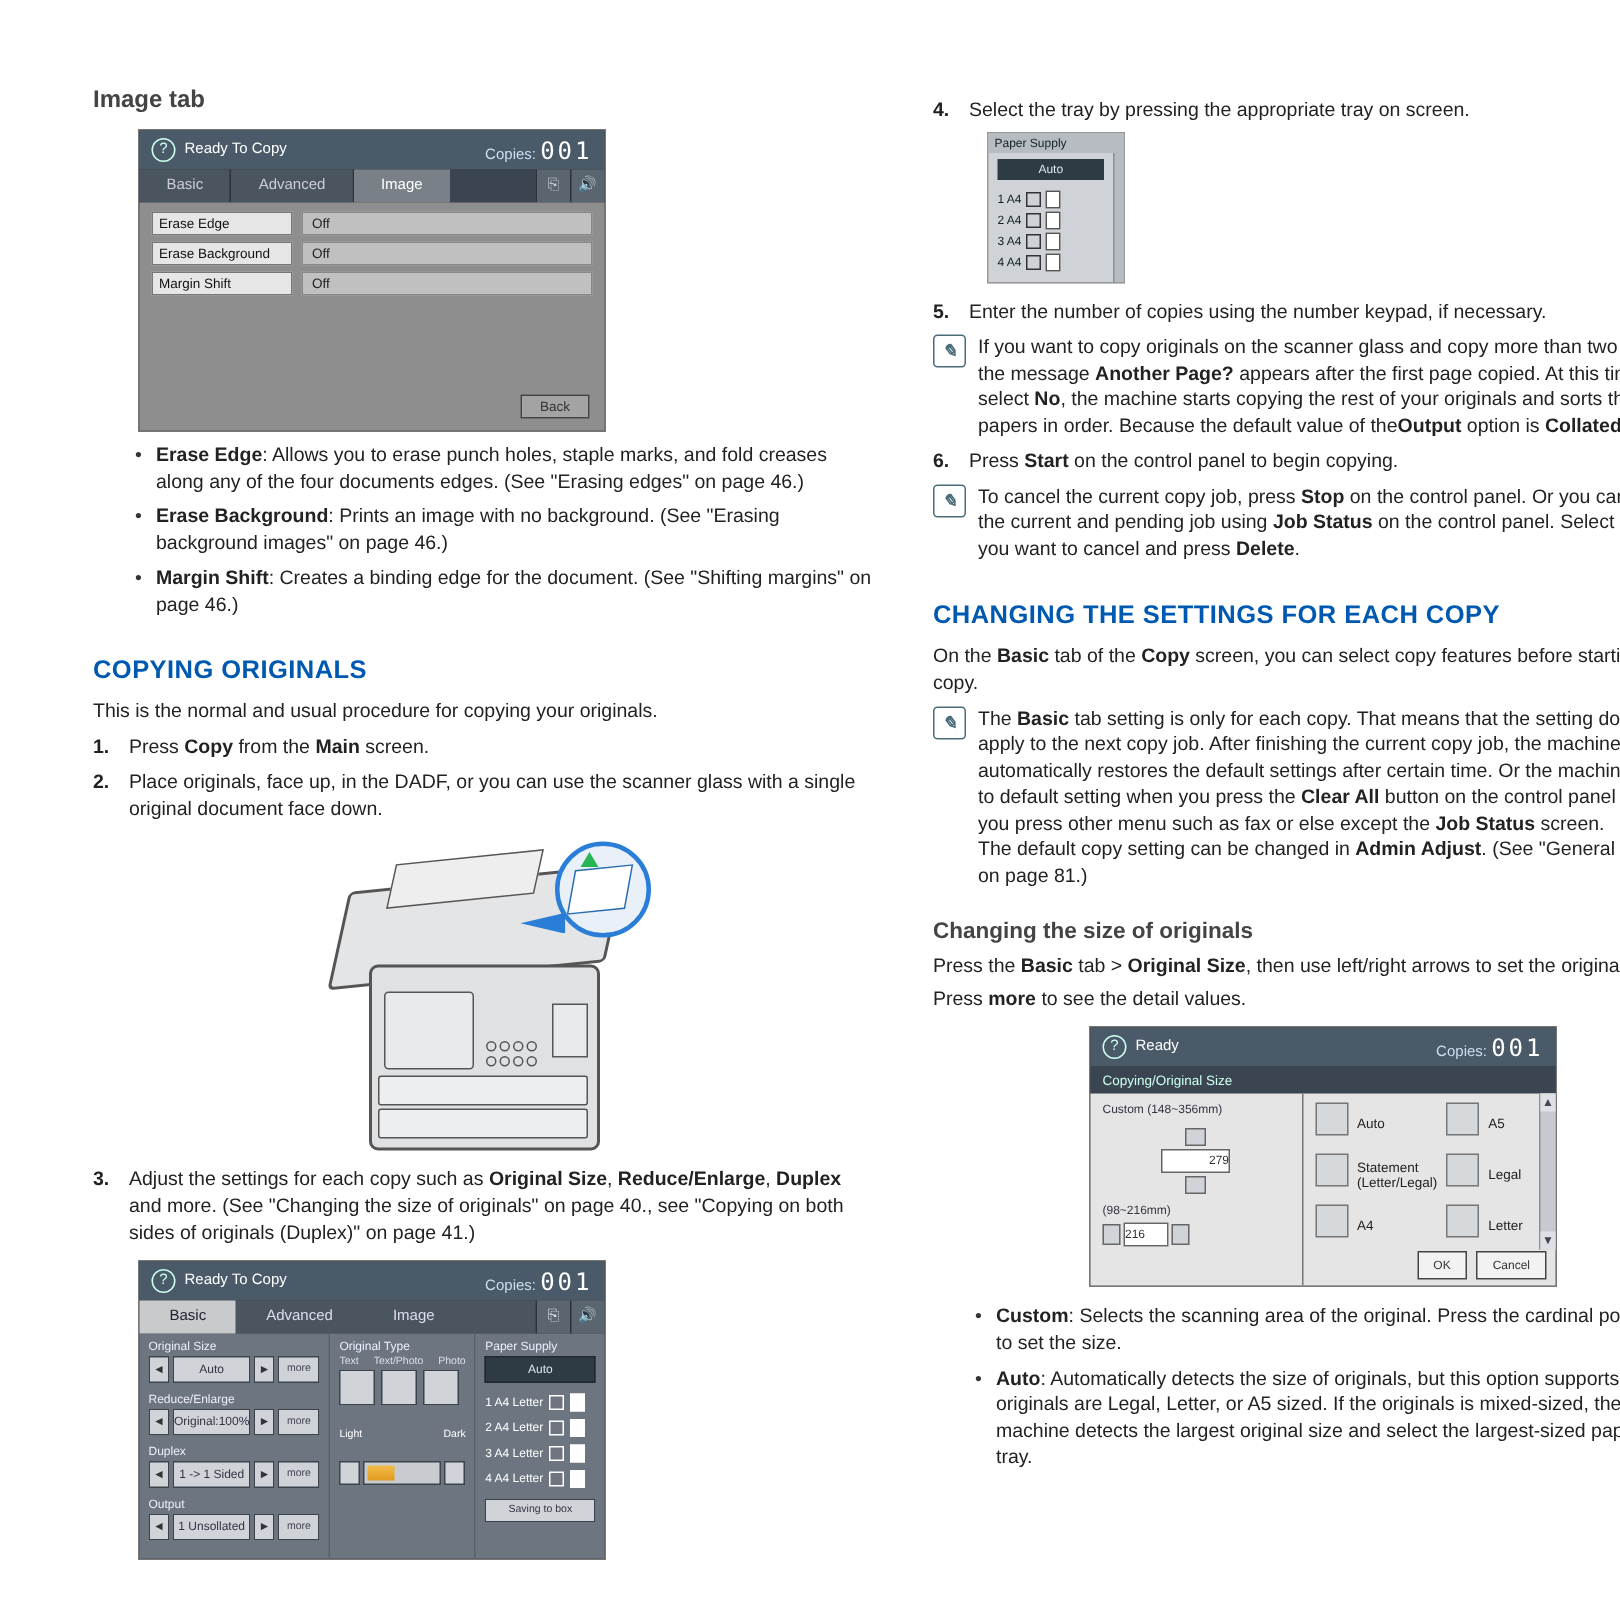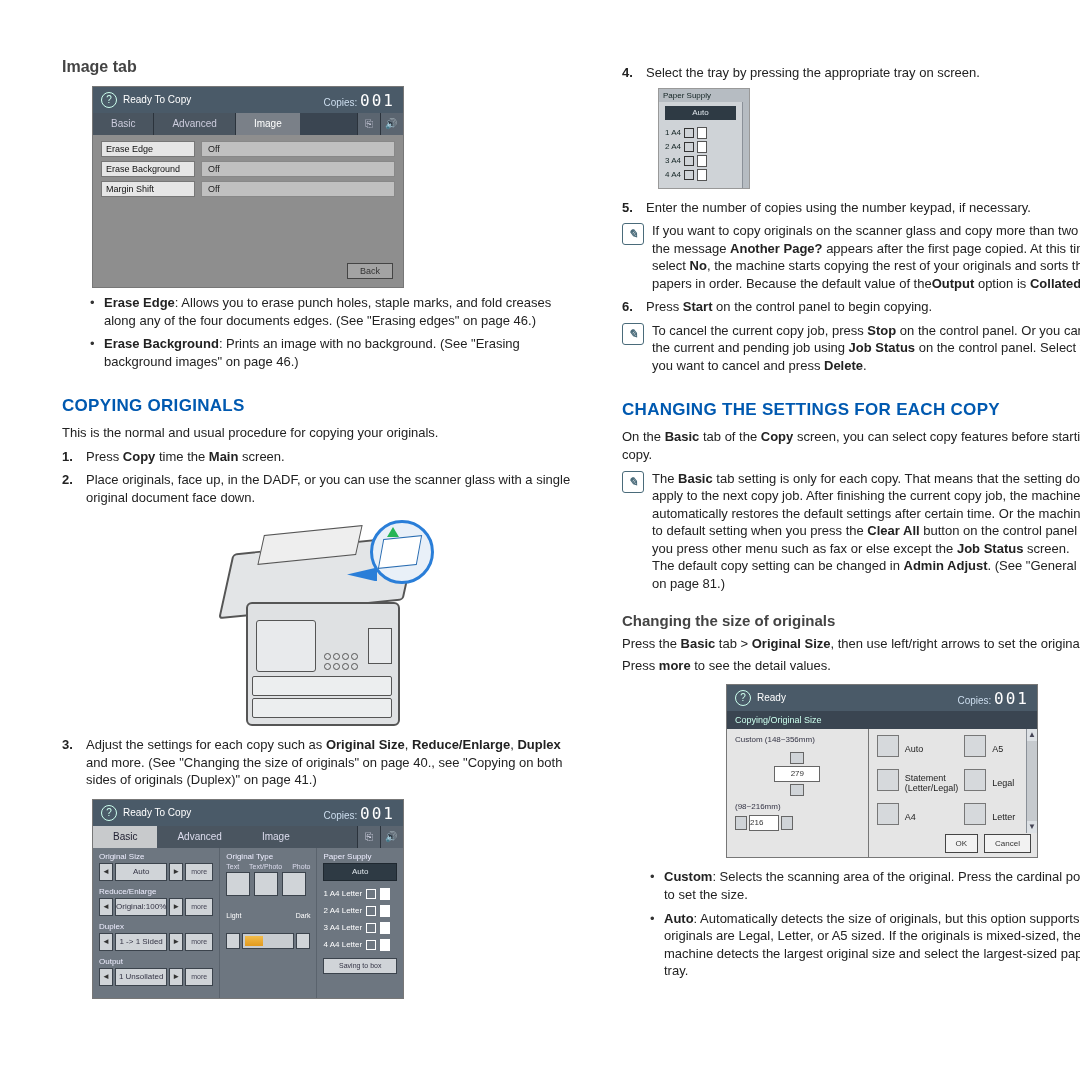--- a/index.html
+++ b/index.html
@@ -90,21 +90,21 @@
   .paper-supply .sb{width:6px;background:#b6bcc2;border-left:1px solid #8a9098}
   .paper-supply .wrap{display:flex}
 
   .shot-size{width:310px;margin:10px auto}
   .shot-size .crumb{background:#3a4551;color:#cfe;font-size:9px;padding:4px 8px}
   .shot-size .body{display:flex;background:#e5e5e5;height:128px;font-size:9px;color:#333;position:relative}
   .shot-size .left{flex:.9;padding:6px 8px;border-right:1px solid #777}
   .shot-size .right{flex:1.1;padding:6px 8px;display:grid;grid-template-columns:22px 1fr 22px 1fr;grid-auto-rows:28px;gap:6px;align-content:start}
   .shot-size .custom-lab{font-size:8px;color:#334}
   .shot-size .wfield{margin-top:6px;display:flex;flex-direction:column;align-items:center}
-  .shot-size .wfield .num{width:44px;height:14px;background:#fff;border:1px solid #666;text-align:center;color:#333;font-size:8px;line-height:14px}
+  .shot-size .wfield .num{width:44px;height:14px;background:#fff;border:1px solid #666;text-align:right;color:#333;font-size:8px;line-height:14px}
   .shot-size .wfield .ar{width:12px;height:10px;background:#d0d4d8;border:1px solid #666;margin:2px 0}
   .shot-size .hrow{display:flex;align-items:center;gap:2px;margin-top:4px}
   .shot-size .hrow .ar{width:10px;height:12px;background:#d0d4d8;border:1px solid #666}
   .shot-size .hrow .num{width:28px;height:14px;background:#fff;border:1px solid #666;text-align:left;font-size:8px;line-height:14px}
   .shot-size .opt-ic{width:20px;height:20px;background:#d6d9dc;border:1px solid #777}
   .shot-size .opt-lab{align-self:center;font-size:9px;color:#222}
   .shot-size .sb{position:absolute;right:0;top:0;bottom:24px;width:10px;background:#c6cace;border-left:1px solid #8a9098}
   .shot-size .sb .up,.shot-size .sb .dn{height:12px;background:#dde1e5;text-align:center;font-size:8px;line-height:12px;color:#445}
   .shot-size .sb .dn{position:absolute;bottom:0;left:0;right:0}
   .shot-size .btns{position:absolute;right:6px;bottom:4px;display:flex;gap:6px}
@@ -162,27 +162,28 @@
               <div class="flab">Margin Shift</div>
               <div class="fval">Off</div>
             </div>
         <div class="back">Back</div>
       </div>
     </div>
 
     <ul class="bul">
       <li><b>Erase Edge</b><span>: Allows you to erase punch holes, staple marks, and fold creases along any of the four documents edges. (See "Erasing edges" on page 46.)</span></li>
       <li><b>Erase Background</b><span>: Prints an image with no background. (See "Erasing background images" on page 46.)</span></li>
+      <li><b>Margin Shift</b><span>: Creates a binding edge for the document. (See "Shifting margins" on page 46.)</span></li>
     </ul>
 
     <h2 class="major">COPYING ORIGINALS</h2>
     <p>This is the normal and usual procedure for copying your originals.</p>
 
     <ol class="num">
-      <li><span>Press </span><b>Copy</b><span> time the </span><b>Main</b><span> screen.</span></li>
+      <li><span>Press </span><b>Copy</b><span> from the </span><b>Main</b><span> screen.</span></li>
       <li>Place originals, face up, in the DADF, or you can use the scanner glass with a single original document face down.</li>
     </ol>
 
     <div class="machine">
       <div class="top"></div>
           <div class="feed"></div>
       <div class="base"></div>
           <div class="drawer"></div>
           <div class="drawer2"></div>
       <div class="panel"></div>

